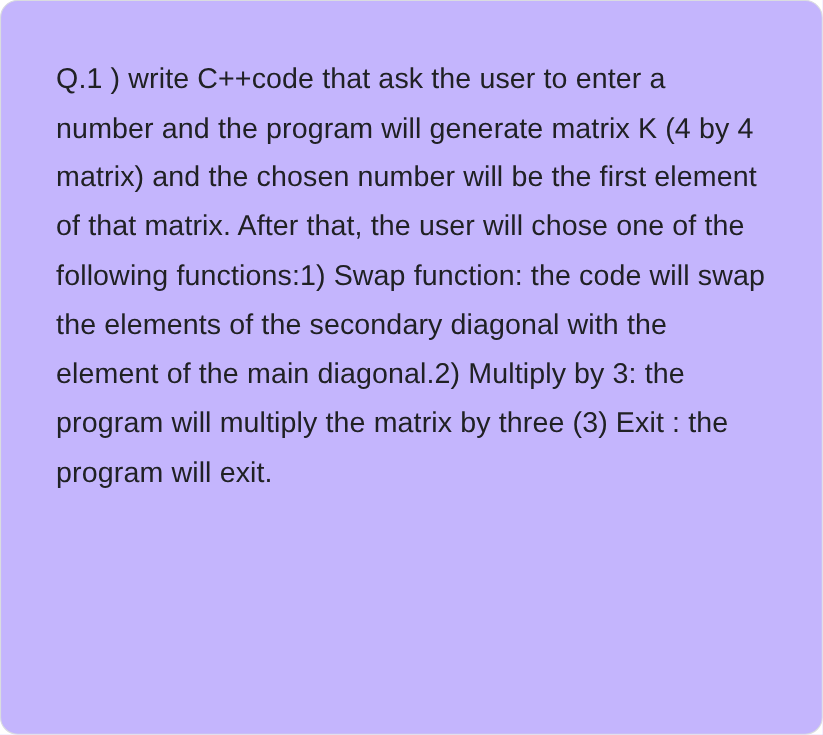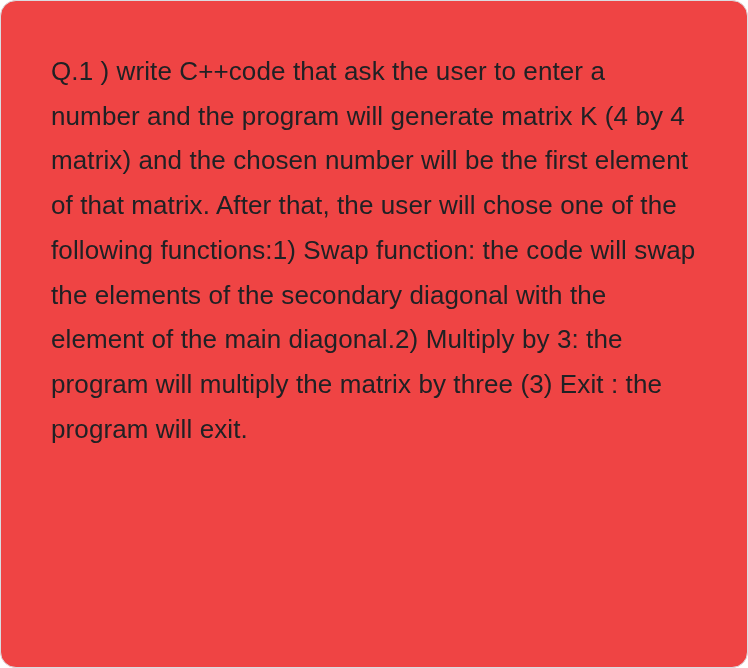--- a/index.html
+++ b/index.html
@@ -15,21 +15,21 @@
       display: flex;
       align-items: flex-start;
       justify-content: center;
     }
     .card {
       width: 100%;
       height: 100%;
       border: 1px solid #dadce0;
       border-radius: 16px;
       padding: 48px 50px 40px 50px;
-      background: #ef4444;
+      background: #c4b5fd;
     }
     .question-text {
       font-size: 26px;
       line-height: 1.72;
       color: #202124;
       font-weight: 400;
       letter-spacing: 0.1px;
     }
   </style>
 </head>

